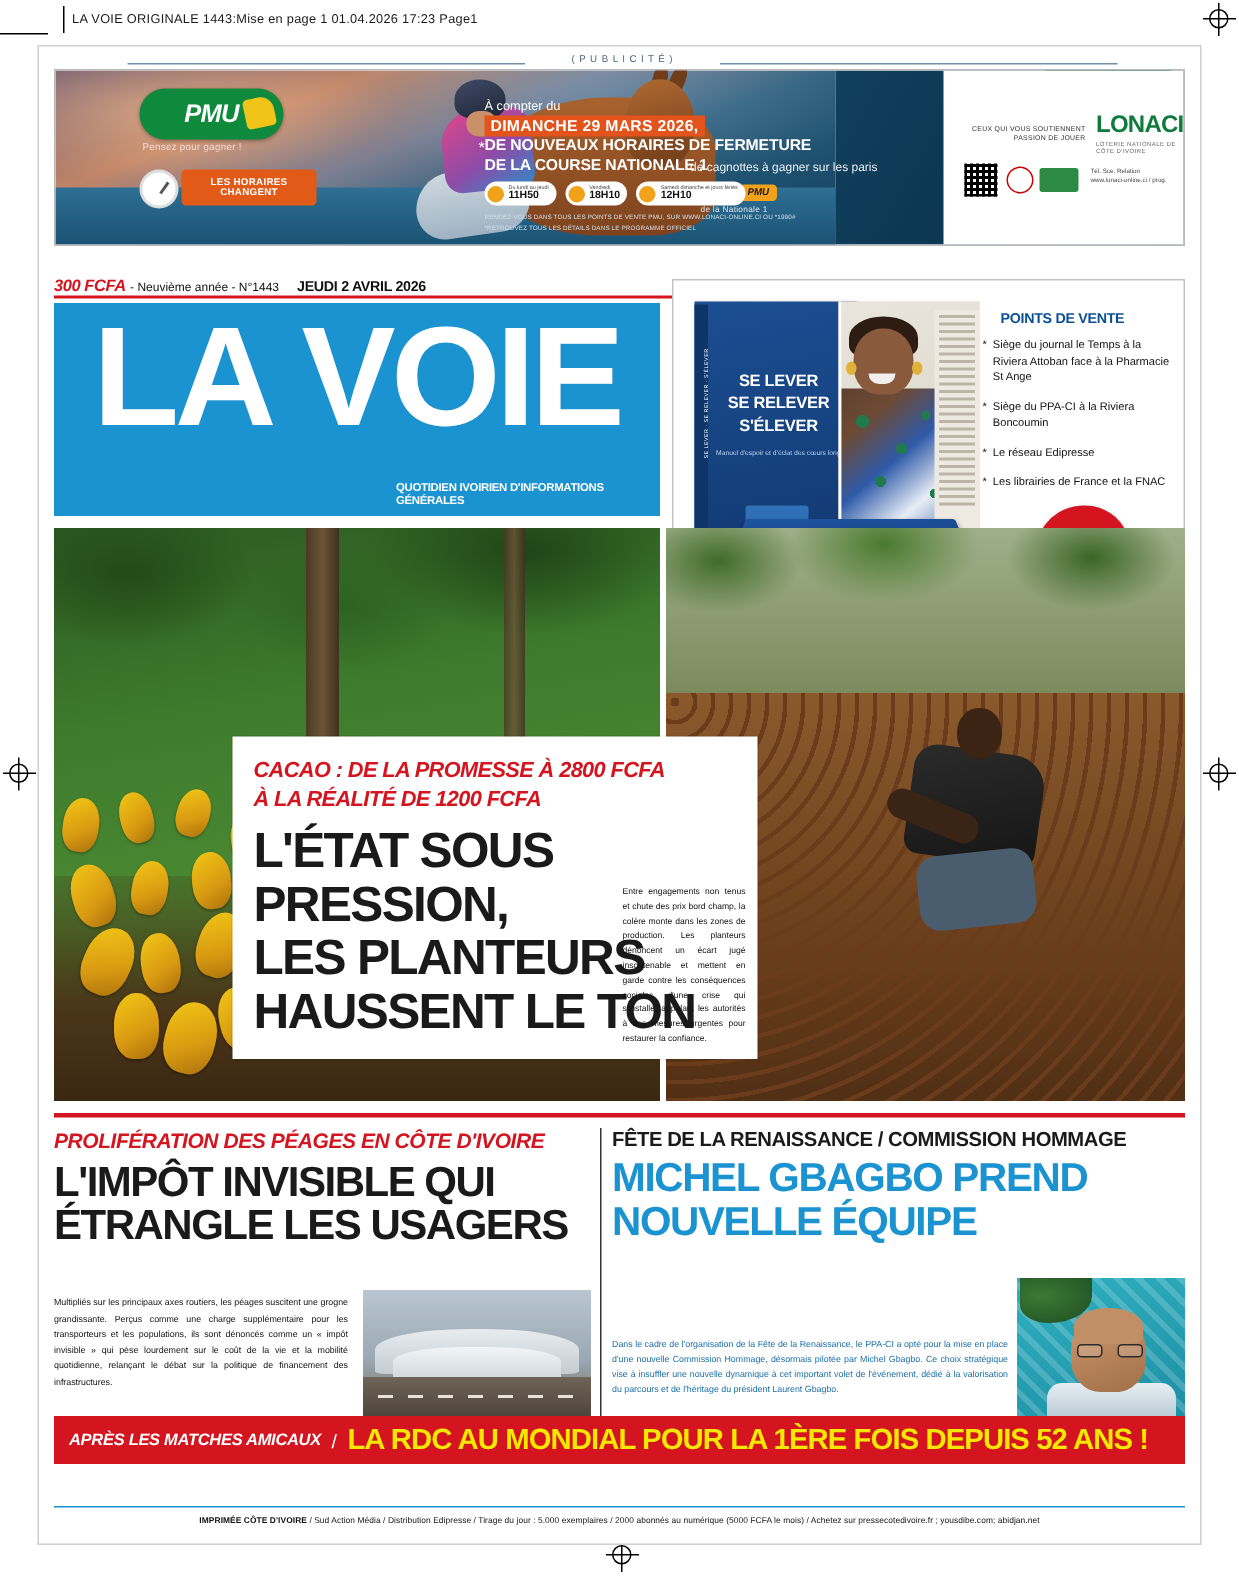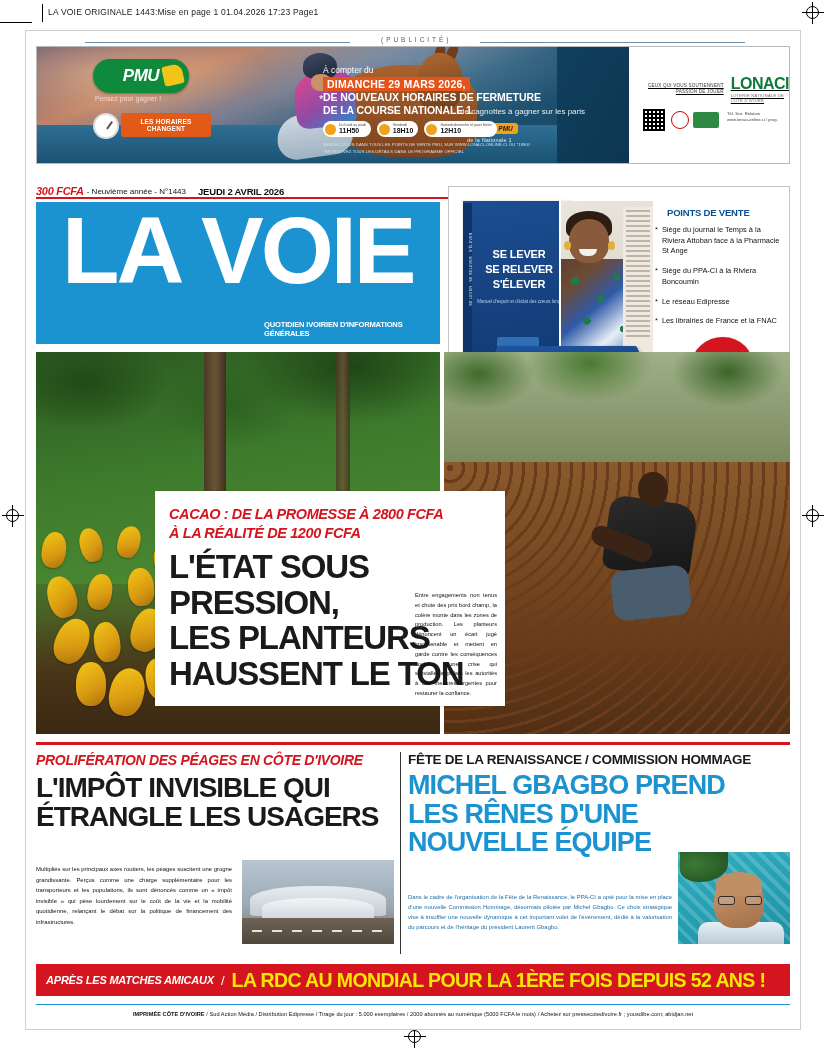--- a/index.html
+++ b/index.html
@@ -58,21 +58,21 @@
   .topad-amount{position:absolute;left:-222px;top:38px;width:250px;text-align:right;color:#fff;}
   .topad-amount .small{font-size:9px;display:inline;vertical-align:middle;}
   .topad-amount .big{font-size:19px;font-weight:bold;letter-spacing:-.3px;vertical-align:middle;}
   .topad-sub{position:absolute;left:-222px;top:60px;width:250px;text-align:right;color:#e8eef3;font-size:8px;}
   .topad-brands{position:absolute;left:-90px;top:76px;display:flex;gap:4px;align-items:center;}
   .brand-chip{background:#14a85a;color:#fff;font-size:6.5px;font-weight:bold;border-radius:3px;padding:2px 5px;font-style:italic;}
   .brand-chip.b2{background:#f0a21a;color:#1a1a1a;}
   .topad-brandline{position:absolute;left:-90px;top:90px;color:#dfe8ef;font-size:5.5px;letter-spacing:.2px;}
   .lon-badge{position:absolute;right:8px;top:-4px;width:84px;height:54px;background:#0d6e3f;border-radius:0 0 50% 50%;color:#fff;font-size:5.5px;font-weight:bold;text-align:center;padding-top:9px;box-sizing:border-box;line-height:1.25;letter-spacing:.2px;}
   .lonaci-col{position:absolute;right:0;top:0;width:160px;height:100%;background:#fff;}
-  .lonaci-wrap{position:absolute;left:12px;top:28px;display:flex;align-items:center;gap:7px;text-decoration:underline;}
+  .lonaci-wrap{position:absolute;left:12px;top:28px;display:flex;align-items:center;gap:7px;}
   .lonaci-pre{font-size:4.6px;color:#333;line-height:1.4;text-align:right;letter-spacing:.2px;}
   .lonaci-logo{font-size:16px;font-weight:bold;color:#0e7a3c;letter-spacing:-.5px;}
   .lonaci-sub{font-size:4px;color:#666;letter-spacing:.3px;}
   .qr{position:absolute;left:14px;top:62px;width:22px;height:22px;
       background:
        repeating-linear-gradient(90deg,#000 0 2px,#fff 2px 4px),
        repeating-linear-gradient(0deg,#000 0 2px,#fff 2px 4px);
       background-blend-mode:multiply;}
   .ad-badges{position:absolute;left:42px;top:64px;display:flex;gap:4px;align-items:center;}
   .badge-co{width:18px;height:18px;border-radius:50%;border:1.5px solid #c00;box-sizing:border-box;}
@@ -203,21 +203,21 @@
   .brp-leaf{position:absolute;left:2px;top:0;width:48px;height:30px;background:radial-gradient(ellipse at 30% 40%,#3c7a34,#1f4d22);border-radius:0 0 60% 40%;}
   .brp-head{position:absolute;left:36px;top:24px;width:50px;height:52px;background:linear-gradient(160deg,#cf9a70,#a06f48);border-radius:46% 46% 40% 40%;}
   .brp-bald{position:absolute;left:38px;top:20px;width:46px;height:24px;background:#c08f66;border-radius:50% 50% 20% 20%;}
   .brp-glass{position:absolute;left:40px;top:44px;width:44px;height:9px;}
   .brp-glass:before,.brp-glass:after{content:"";position:absolute;top:0;width:17px;height:9px;border:1.3px solid #2b2b2b;border-radius:3px;box-sizing:border-box;background:rgba(255,255,255,.18);}
   .brp-glass:before{left:0;}
   .brp-glass:after{right:0;}
   .brp-shirt{position:absolute;left:20px;top:70px;width:86px;height:24px;background:linear-gradient(180deg,#e6eef3,#b9c9d4);border-radius:10px 10px 0 0;}
 
   
-  .banner{position:absolute;left:36px;top:964px;width:754px;height:32px;background:#d4141e;display:flex;align-items:center;padding:0 10px;box-sizing:border-box;}
+  .banner{position:absolute;left:36px;top:944px;width:754px;height:32px;background:#d4141e;display:flex;align-items:center;padding:0 10px;box-sizing:border-box;}
   .banner-left{color:#fff;font-size:11px;font-weight:bold;letter-spacing:-.2px;white-space:nowrap;font-style:italic;}
   .banner-slash{color:#fff;font-size:13px;margin:0 7px;}
   .banner-main{color:#f5e800;font-size:19.5px;font-weight:bold;letter-spacing:-.6px;white-space:nowrap;text-align:right;}
 
   
   .footer{position:absolute;left:36px;top:1004px;width:754px;height:18px;border-top:1px solid #1b93d1;display:flex;align-items:center;justify-content:center;}
   .footer span{font-size:5.6px;color:#111;letter-spacing:.05px;white-space:nowrap;}
   .footer b{font-weight:bold;}
 </style>
 </head>
@@ -505,21 +505,20 @@
     <div class="blp-lane"></div>
   </div>
 </div>
 
 <div class="v-divider"></div>
 
 <div class="br">
   <div class="br-kicker">FÊTE DE LA RENAISSANCE / COMMISSION HOMMAGE</div>
   <div class="br-head">
     <div>MICHEL GBAGBO PREND</div>
-    <div>LES RÊNES D'UNE</div>
     <div>NOUVELLE ÉQUIPE</div>
   </div>
   <div class="br-body">Dans le cadre de l'organisation de la Fête de la Renaissance, le PPA-CI a opté pour la mise en place d'une nouvelle Commission Hommage, désormais pilotée par Michel Gbagbo. Ce choix stratégique vise à insuffler une nouvelle dynamique à cet important volet de l'événement, dédié à la valorisation du parcours et de l'héritage du président Laurent Gbagbo.</div>
   <div class="br-photo">
     <div class="brp-bg"></div>
     <div class="brp-leaf"></div>
     <div class="brp-shirt"></div>
     <div class="brp-head"></div>
     <div class="brp-bald"></div>
     <div class="brp-glass"></div>

